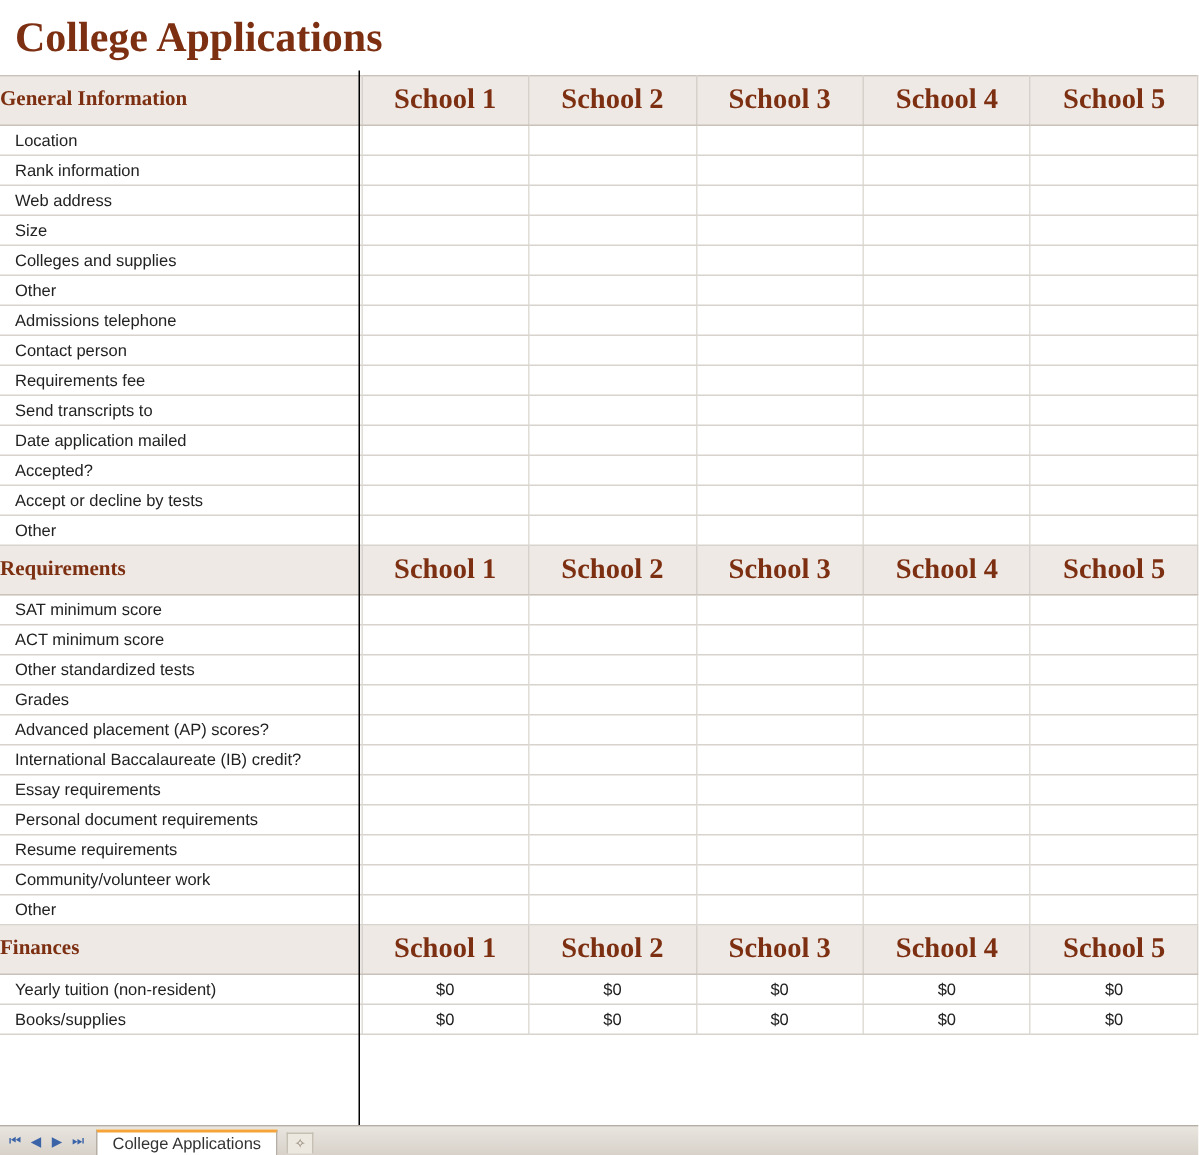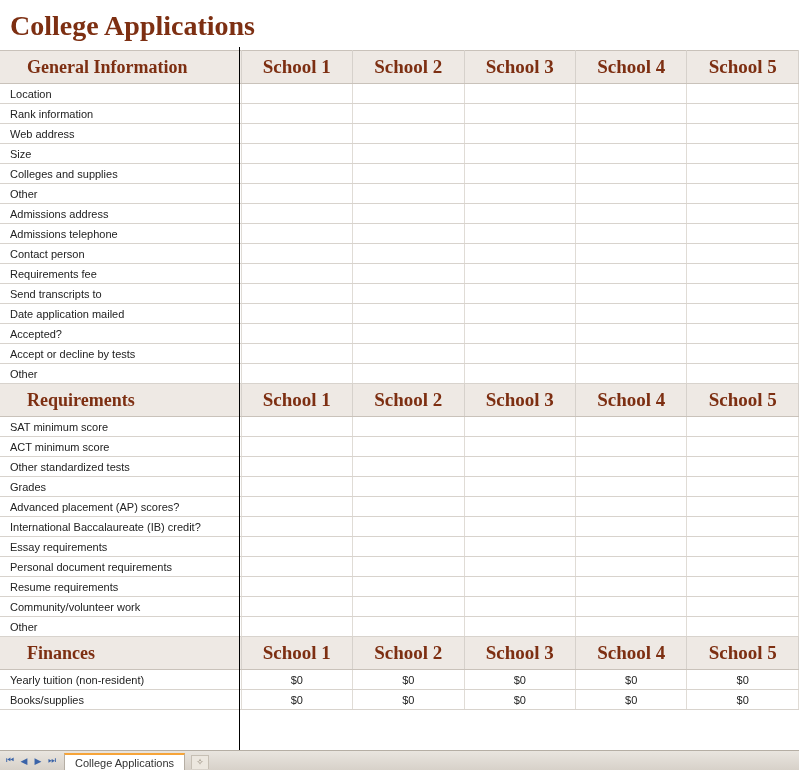--- a/index.html
+++ b/index.html
@@ -40,22 +40,22 @@
     color: #7d2f12;
     font-weight: bold;
     font-size: 19px;
     padding: 5px 8px;
     text-align: center;
     white-space: nowrap;
     border-right: 1px solid #d6d1cb;
   }
   tr.section-header td.section-name {
     text-align: left;
-    font-size: 18px;
-    padding-left: 27px;
+    font-size: 14px;
+    padding-left: 0;
   }
   tr.data-row td {
     font-size: 11px;
     color: #222;
     padding: 3px 6px 3px 10px;
     border-bottom: 1px solid #d8d3cd;
     border-right: 1px solid #e0dcd6;
     height: 20px;
     text-align: left;
     white-space: nowrap;
@@ -196,28 +196,20 @@
         </tr>
         <tr class="data-row">
           <td>Other</td>
           <td class="val"></td>
           <td class="val"></td>
           <td class="val"></td>
           <td class="val"></td>
           <td class="val"></td>
         </tr>
         <tr class="data-row">
-          <td>Admissions address</td>
-          <td class="val"></td>
-          <td class="val"></td>
-          <td class="val"></td>
-          <td class="val"></td>
-          <td class="val"></td>
-        </tr>
-        <tr class="data-row">
           <td>Admissions telephone</td>
           <td class="val"></td>
           <td class="val"></td>
           <td class="val"></td>
           <td class="val"></td>
           <td class="val"></td>
         </tr>
         <tr class="data-row">
           <td>Contact person</td>
           <td class="val"></td>

